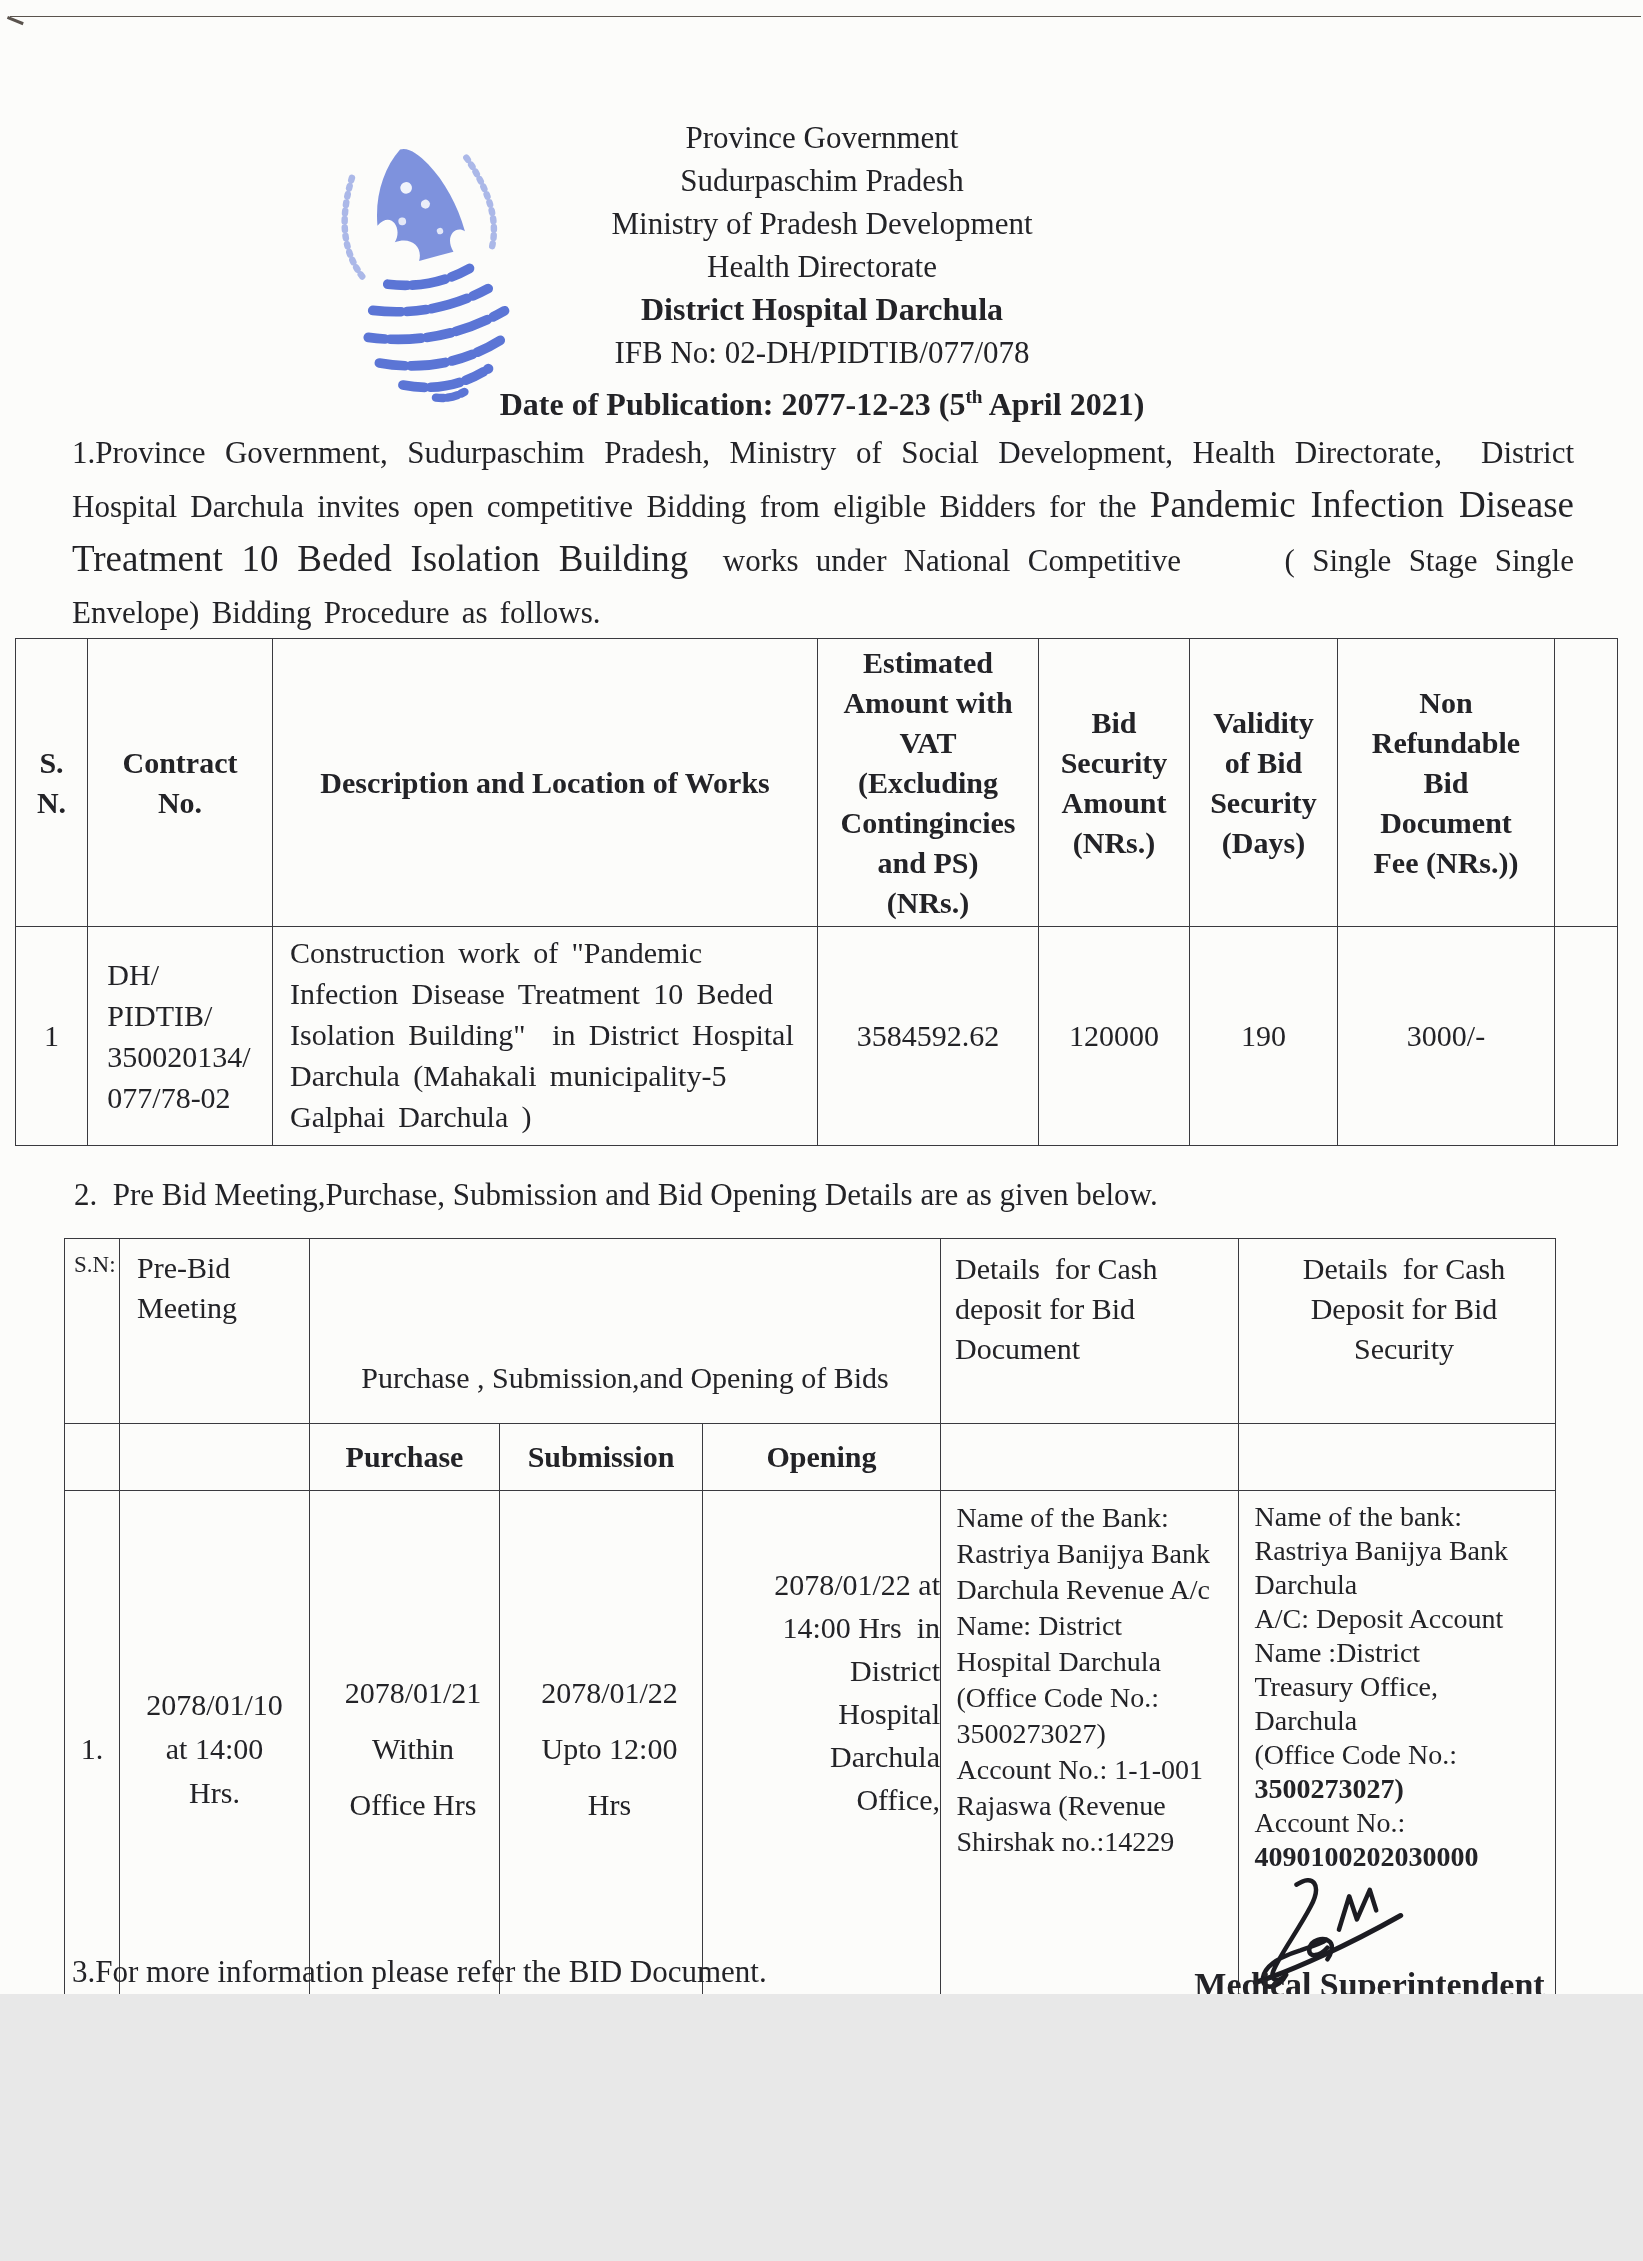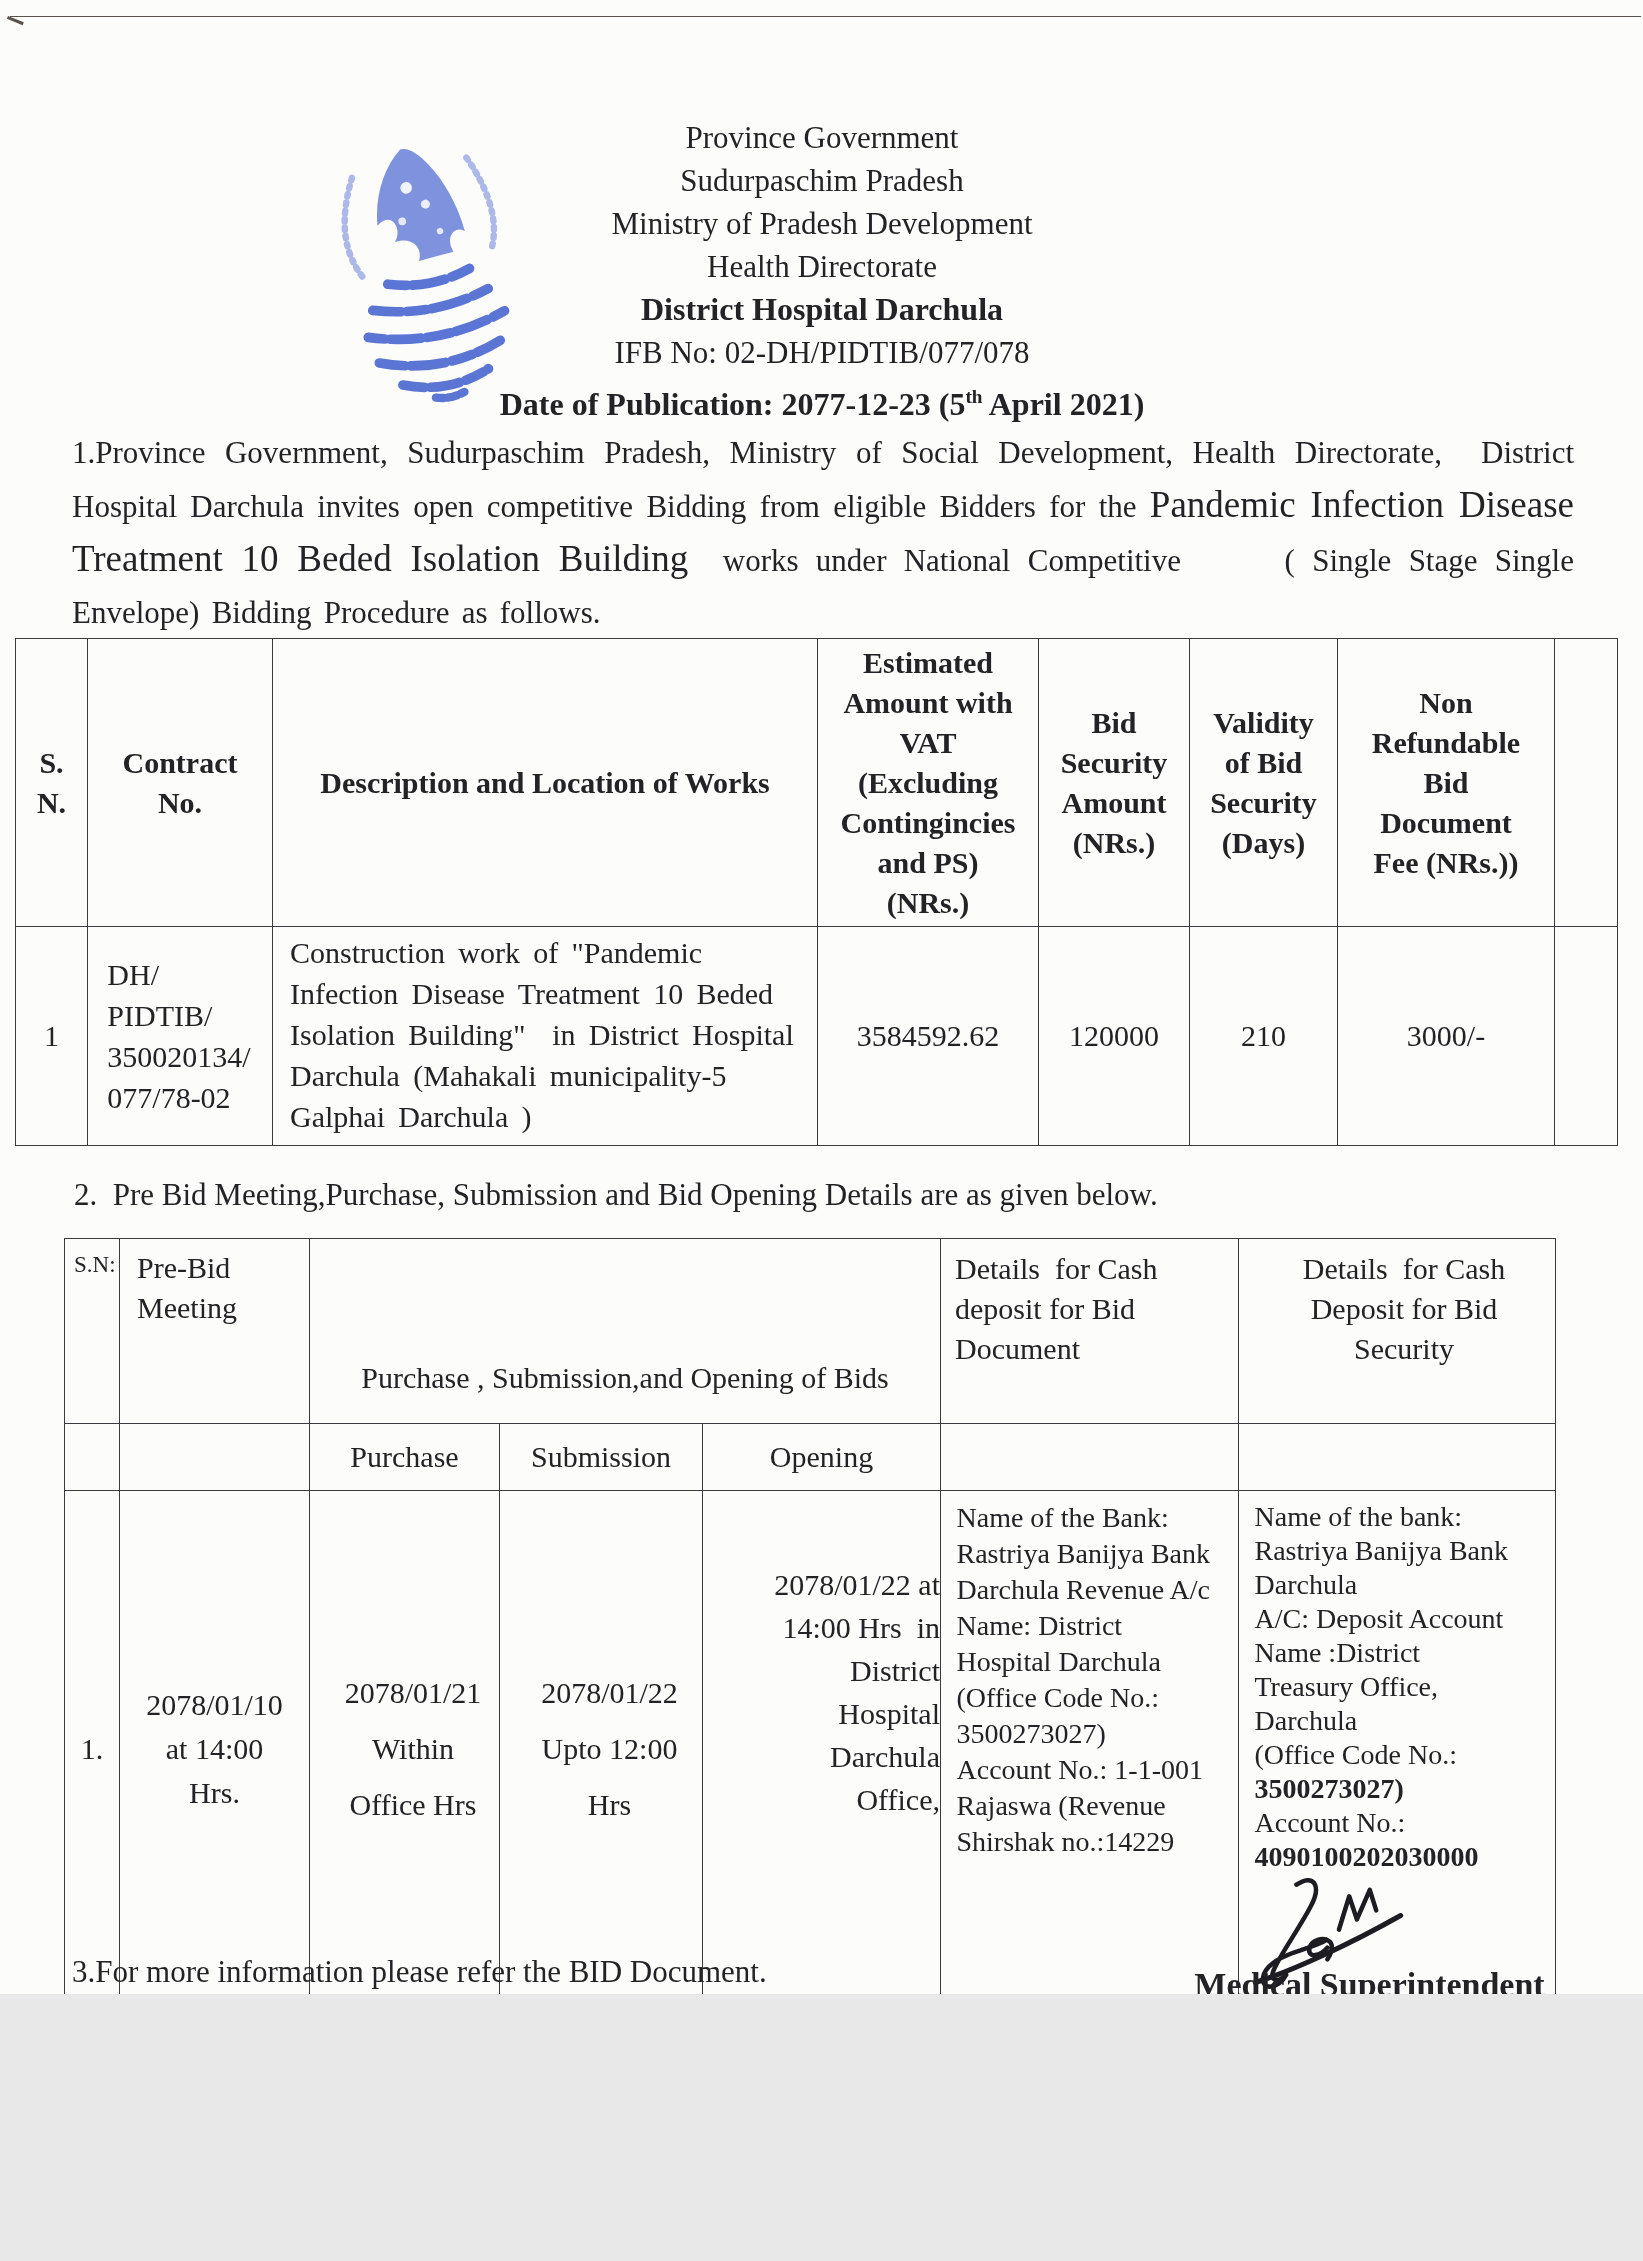--- a/index.html
+++ b/index.html
@@ -43,21 +43,21 @@
   .t1 .data .desc{text-align:left;vertical-align:top;padding:5.2px 6.4px 0 17px;line-height:41px;word-spacing:5.8px;}
   .t1 .data .contract{text-align:left;padding-left:19.3px;line-height:41px;}
 
   .t2{left:64px;top:1238px;width:1492px;}
   .t2 td{font-size:30px;line-height:40px;}
   .t2 .r1 td{height:158px;vertical-align:top;font-weight:normal;text-align:left;}
   .t2 .r1 .snh{font-weight:normal;font-size:23px;padding:6.4px 0 0 9px;}
   .t2 .r1 .prebidh{padding:9px 0 0 17px;}
   .t2 .r1 .psoh{vertical-align:bottom;text-align:center;padding-bottom:24.5px;}
   .t2 .r1 .deth{padding:10.3px 0 0 14px;}
-  .t2 .r2 td{height:64px;text-align:center;font-weight:normal;}
+  .t2 .r2 td{height:64px;text-align:center;font-weight:bold;}
   .t2 .r3 td{height:445px;}
   .t2 .r3 .snc{text-align:center;}
   .t2 .r3 .prebid{text-align:center;line-height:44px;}
   .t2 .r3 .pur,.t2 .r3 .sub{text-align:center;padding-left:18px;line-height:56px;margin-top:32px;}
   .t2 .r3 .open{vertical-align:top;text-align:right;padding:72px 0 0 18px;line-height:43px;}
   .t2 .r3 .bank{vertical-align:top;text-align:left;font-size:28px;}
   .t2 .r3 .bank.doc{padding:9px 5.2px 0 15.5px;line-height:36px;}
   .t2 .r3 .bank.sec{padding:9px 5.2px 0 15.5px;line-height:34px;}
   .t2 .r3 .bank .bold{font-weight:bold;}
 
@@ -152,21 +152,21 @@
 PIDTIB/
 350020134/
 077/78-02</td>
       <td class="pre desc">Construction work of "Pandemic
 Infection Disease Treatment 10 Beded
 Isolation Building"&nbsp; in District Hospital
 Darchula (Mahakali municipality-5
 Galphai Darchula )</td>
       <td>3584592.62</td>
       <td>120000</td>
-      <td>210</td>
+      <td>190</td>
       <td>3000/-</td>
       <td></td>
     </tr>
   </tbody>
     </table>
 
   <div class="sec2">2.&nbsp; Pre Bid Meeting,Purchase, Submission and Bid Opening Details are as given below.</div>
 
   <table class="t2">
     <colgroup>

